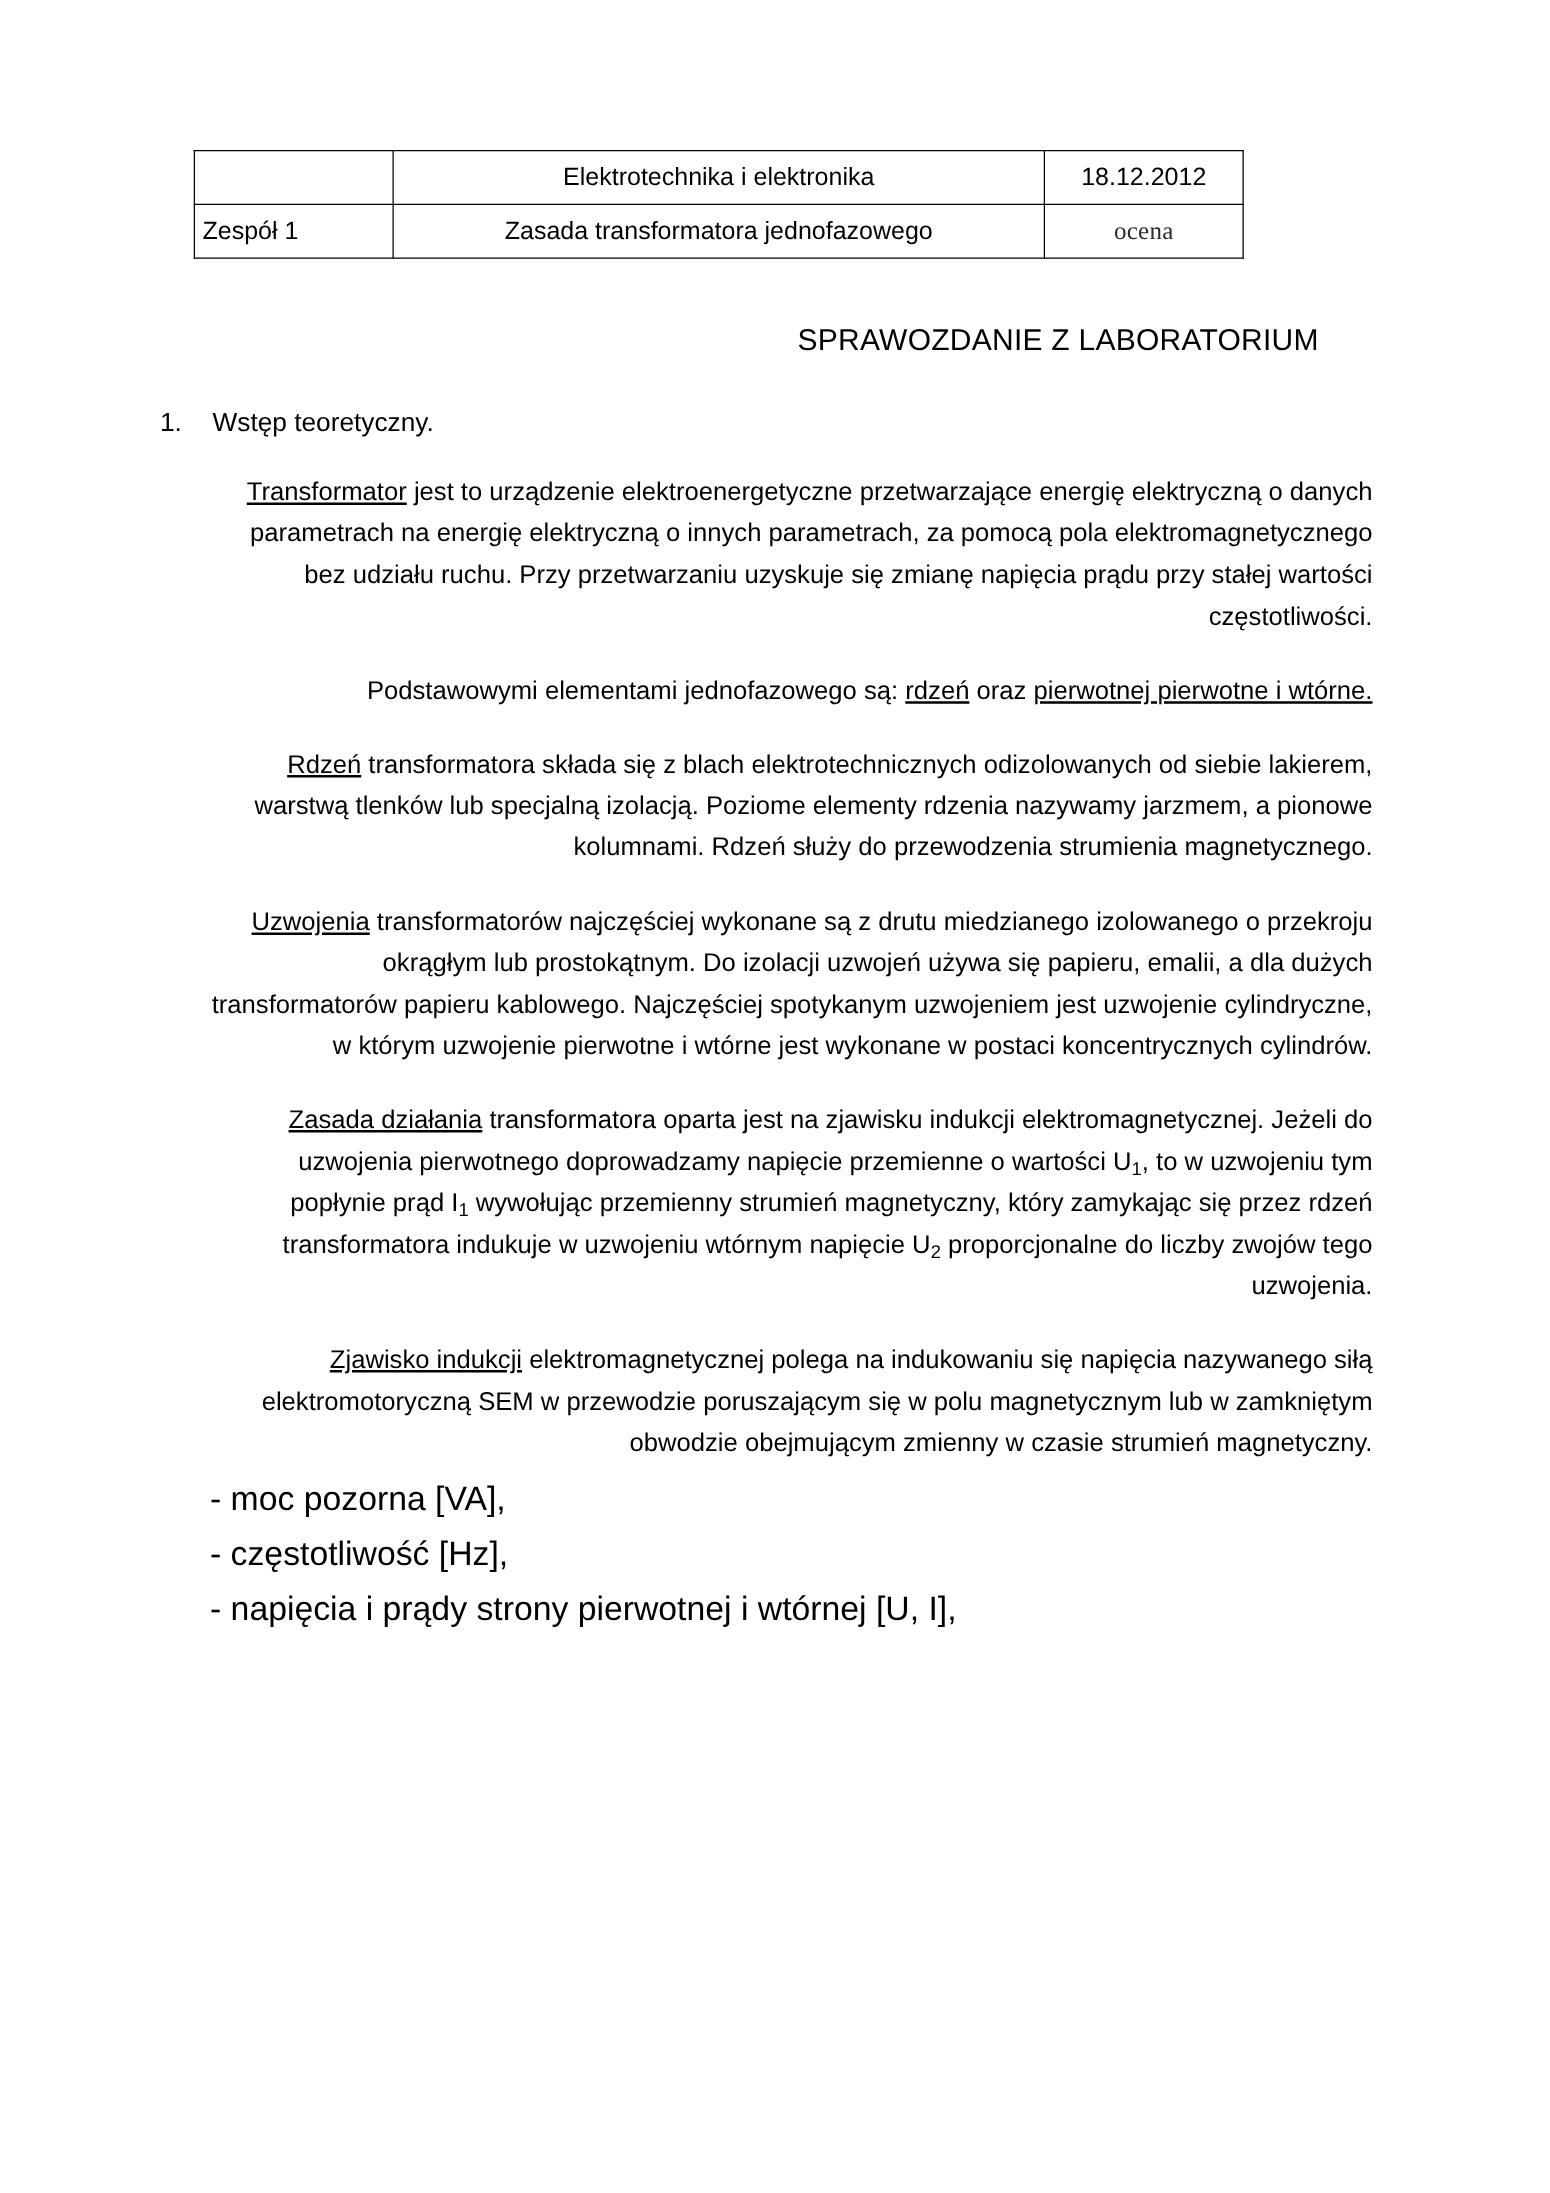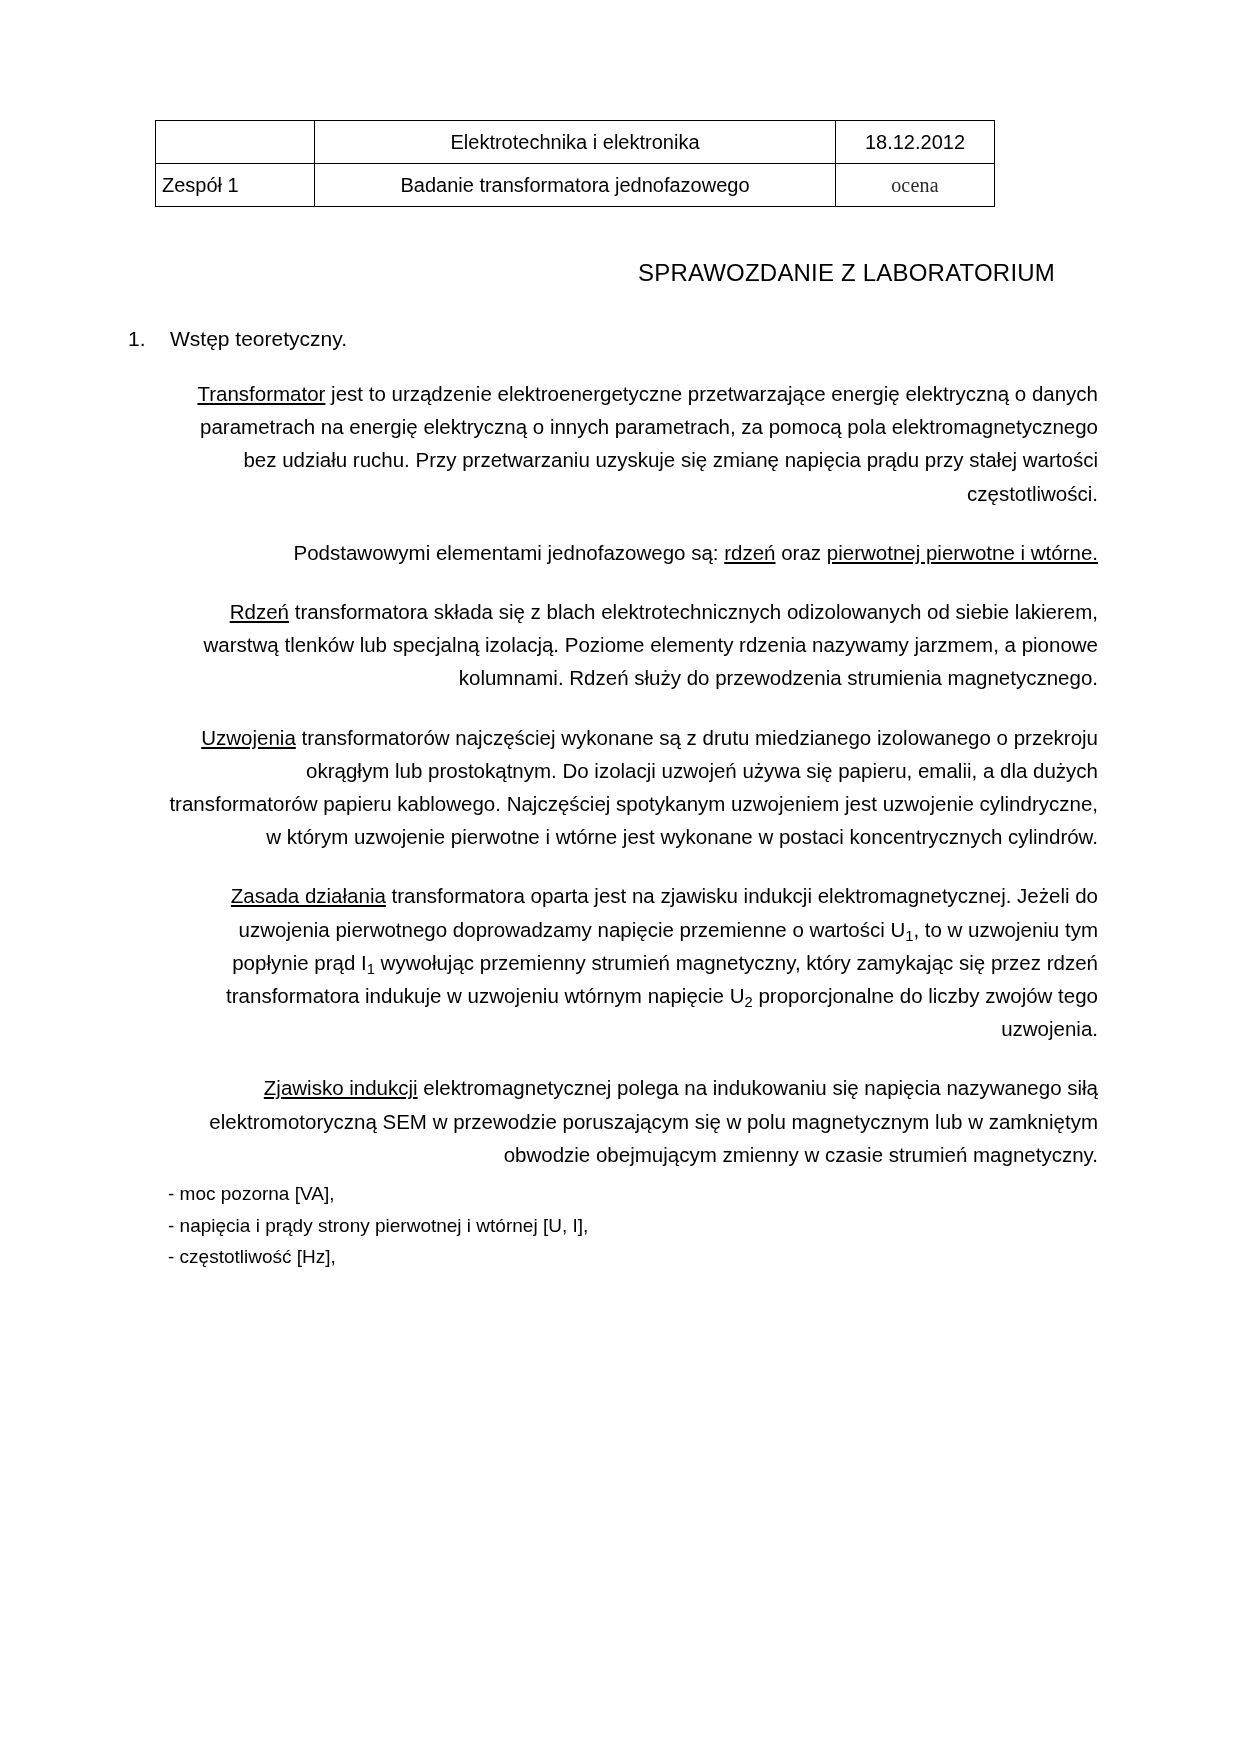--- a/index.html
+++ b/index.html
@@ -72,41 +72,41 @@
     font-size: 20.5px;
     line-height: 1.62;
     margin: 26px 0 0 18px;
     text-align: right;
     max-width: 930px;
   }
   .u { text-decoration: underline; }
   sub { font-size: 0.72em; vertical-align: baseline; position: relative; top: 4px; }
 
   .list-line {
-    font-size: 19px;
+    font-size: 27px;
     line-height: 1.55;
     margin: 2px 0 0 18px;
   }
   .list-block { margin-top: 8px; }
 </style>
 </head>
 <body>
 
 <div class="page">
 
   <table class="header-table">
     <tbody>
       <tr>
         <td class="col-team cell-blank"></td>
         <td class="col-title">Elektrotechnika i elektronika</td>
         <td class="col-date">18.12.2012</td>
       </tr>
       <tr>
         <td class="col-team">Zespół 1</td>
-        <td class="col-title">Badanie transformatora jednofazowego</td>
+        <td class="col-title">Zasada transformatora jednofazowego</td>
         <td class="col-date cell-grade">ocena</td>
       </tr>
     </tbody>
   </table>
 
   <div class="doc-subtitle">SPRAWOZDANIE Z LABORATORIUM</div>
 
   <div class="section-heading">
     <span class="num">1.</span>
     <span>Wstęp teoretyczny.</span>
@@ -132,17 +132,17 @@
     <span class="u">Zasada działania</span><span> transformatora oparta jest na zjawisku indukcji elektromagnetycznej. Jeżeli do uzwojenia pierwotnego doprowadzamy napięcie przemienne o wartości U</span><sub>1</sub><span>, to w uzwojeniu tym popłynie prąd I</span><sub>1</sub><span> wywołując przemienny strumień magnetyczny, który zamykając się przez rdzeń transformatora indukuje w uzwojeniu wtórnym napięcie U</span><sub>2</sub><span> proporcjonalne do liczby zwojów tego uzwojenia.</span>
   </p>
 
   <p class="para">
     <span class="u">Zjawisko indukcji</span><span> elektromagnetycznej polega na indukowaniu się napięcia nazywanego siłą elektromotoryczną SEM w przewodzie poruszającym się w polu magnetycznym lub w zamkniętym obwodzie obejmującym zmienny w czasie strumień magnetyczny.</span>
   </p>
 
 
   <div class="list-block">
     <div class="list-line">- moc pozorna [VA],</div>
+    <div class="list-line">- częstotliwość [Hz],</div>
     <div class="list-line">- napięcia i prądy strony pierwotnej i wtórnej [U, I],</div>
-    <div class="list-line">- częstotliwość [Hz],</div>
   </div>
 
 </div>
 
 </body></html>

